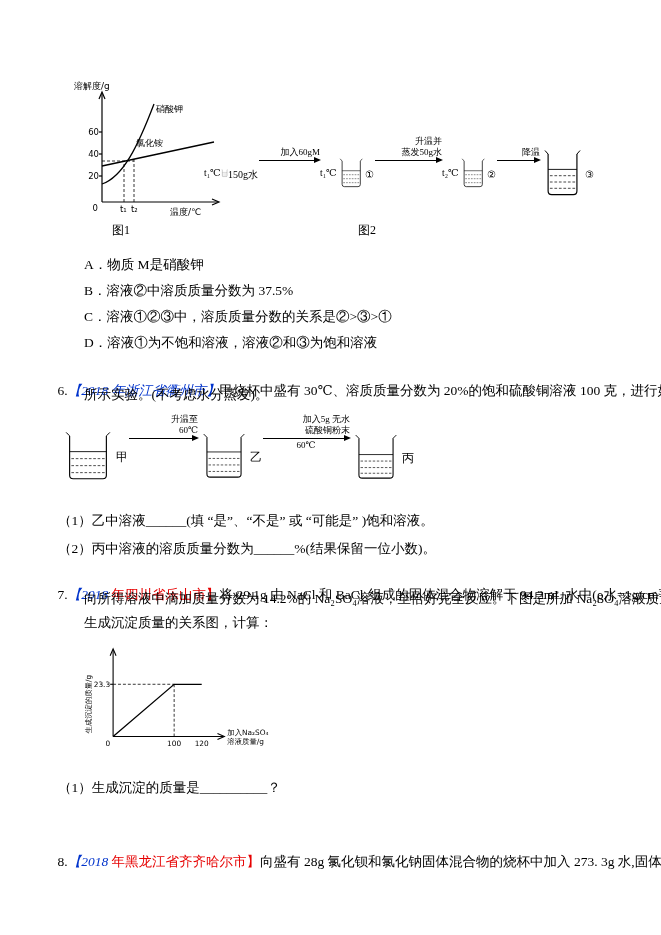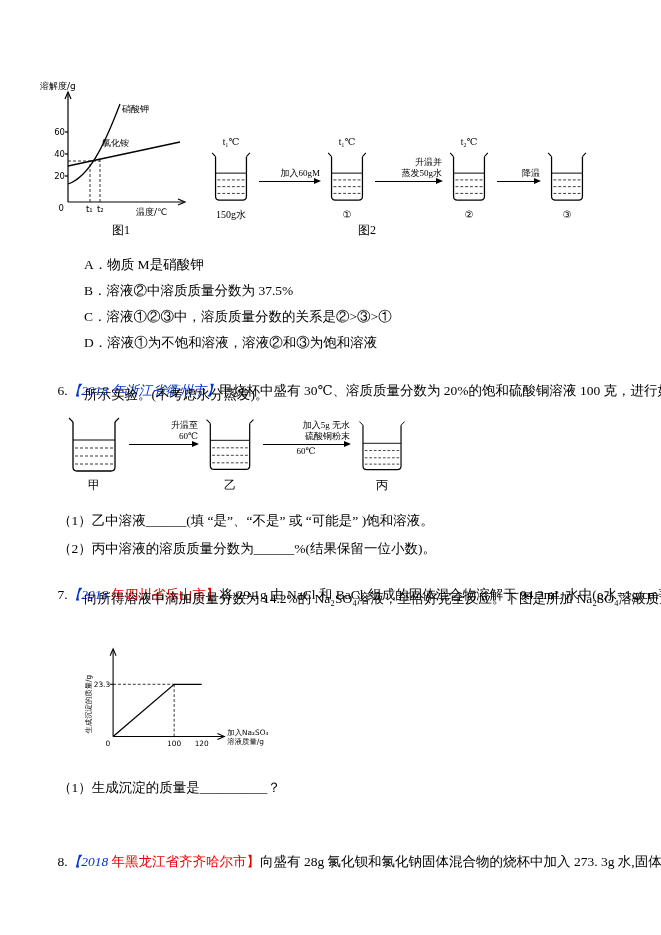--- a/index.html
+++ b/index.html
@@ -5,36 +5,36 @@
   html,body{margin:0;padding:0;background:#e8e8e8;}
   .page{position:relative;width:661px;height:935px;background:#ffffff;margin:0 auto;
         font-family:"Liberation Serif","DejaVu Serif",serif;color:#000;overflow:hidden;}
   .line{position:absolute;font-size:13.5px;line-height:20px;white-space:pre;}
   .blue{color:var(--source_blue,#0033cc);font-style:italic;}
   .red{color:var(--source_red,#e60000);}
   .caption{position:absolute;font-size:12px;}
   svg{display:block;}
   svg text{font-family:"DejaVu Sans","Liberation Sans",sans-serif;}
   .bk-row{position:absolute;display:flex;align-items:flex-end;}
-  .bk-unit{display:flex;flex-direction:column;align-items:center;}
+  .bk-unit{display:flex;flex-direction:row;align-items:center;}
   .bk-top{font-size:9.5px;height:13px;line-height:13px;text-align:center;white-space:pre;}
   .bk-bot{font-size:10px;height:15px;line-height:15px;text-align:right;padding-top:2px;white-space:pre;}
   .ar-unit{display:flex;flex-direction:column;justify-content:flex-end;align-items:stretch;}
   .ar-label{font-size:9px;line-height:11px;text-align:right;white-space:pre;}
   .ar-below{font-size:9px;line-height:12px;height:12px;text-align:center;white-space:pre;}
   .arrow-line{border-top:1.3px solid #000;position:relative;margin:2px 1px 0 1px;height:0;}
   .arrow-line::after{content:"";position:absolute;right:-2px;top:-4px;width:0;height:0;
        border-left:7px solid #000;border-top:3.5px solid transparent;border-bottom:3.5px solid transparent;}
 </style>
 </head>
 <body>
 
 <div class="page">
 
-  <div style="position:absolute;left:34px;top:78px;">
+  <div style="position:absolute;left:68px;top:78px;">
     <svg width="170" height="142" viewBox="0 0 170 142">
       <g stroke="#000" stroke-width="1.2" fill="none">
         <line x1="34" y1="16" x2="34" y2="124"></line>
         <path d="M31,21 L34,14 L37,21"></path>
         <line x1="34" y1="124" x2="150" y2="124"></line>
         <path d="M144,121 L151,124 L144,127"></path>
         <line x1="31" y1="54" x2="34" y2="54"></line>
         <line x1="31" y1="76" x2="34" y2="76"></line>
         <line x1="31" y1="98" x2="34" y2="98"></line>
       </g>
@@ -226,20 +226,21 @@
     </div>
   </div>
 
   <div class="line" style="left:58px;top:511px;">（1）乙中溶液______(填 “是”、“不是” 或 “可能是” )饱和溶液。</div>
   <div class="line" style="left:58px;top:539px;">（2）丙中溶液的溶质质量分数为______%(结果保留一位小数)。</div>
 
   <div class="line" style="left:44px;top:565px;">
     <span>7.</span><span class="blue">【2018 </span><span class="red">年四川省乐山市】</span><span>将 29.1g 由 NaCl 和 BaCl₂组成的固体混合物溶解于 94.2mL 水中(ρ水=1g/cm³)，</span>
   </div>
   <div class="line" style="left:84px;top:589px;">向所得溶液中滴加质量分数为 14.2%的 Na₂SO₄溶液，至恰好完全反应。下图是所加 Na₂SO₄溶液质量与</div>
+  <div class="line" style="left:84px;top:613px;">生成沉淀质量的关系图，计算：</div>
 
   <div style="position:absolute;left:76px;top:638px;">
     <svg width="215" height="128" viewBox="0 0 215 130">
       <g stroke="#000" stroke-width="1.1" fill="none">
         <line x1="36" y1="12" x2="36" y2="100"></line>
         <path d="M33,18 L36,11 L39,18"></path>
         <line x1="36" y1="100" x2="148" y2="100"></line>
         <path d="M142,97 L149,100 L142,103"></path>
         <line x1="33" y1="47" x2="36" y2="47"></line>
       </g>

